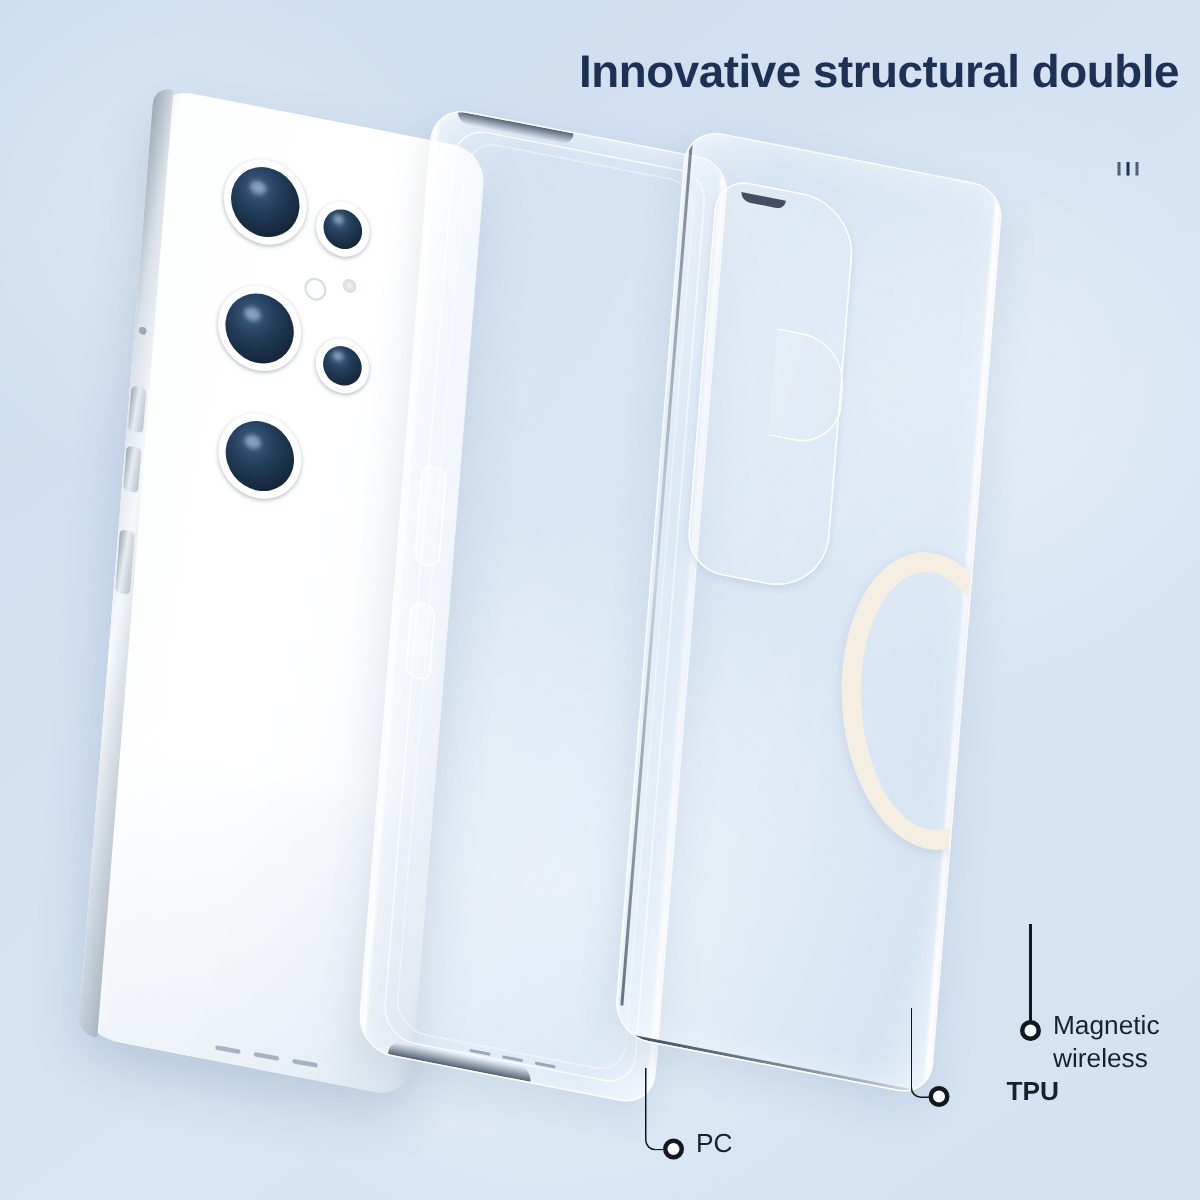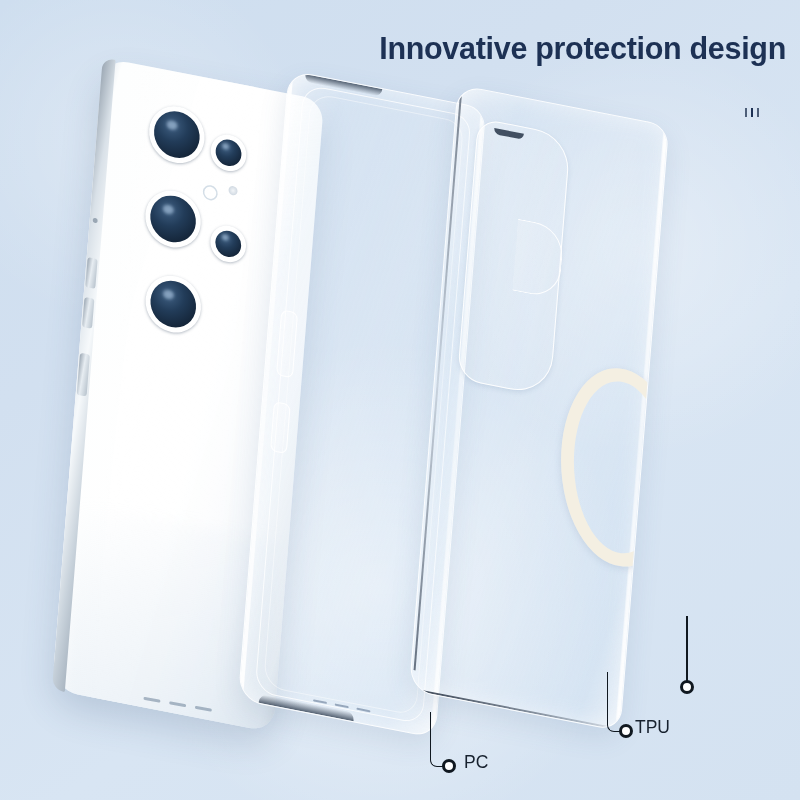--- a/index.html
+++ b/index.html
@@ -424,21 +424,21 @@
   }
 
   
   #cal-mag-leader { left: 686px; top: 616px; height: 66px; }
   #cal-mag-bullet { left: 680px; top: 680px; }
   #cal-mag-label  { left: 702px; top: 672px; width: 96px; }
 
   
   #cal-tpu-elbow  { left: 607px; top: 672px; width: 18px; height: 59px; }
   #cal-tpu-bullet { left: 619px; top: 724px; }
-  #cal-tpu-label  { left: 635px; top: 716px; }
+  #cal-tpu-label  { left: 671px; top: 716px; font-weight: bold; }
 
   
   #cal-pc-elbow   { left: 430px; top: 712px; width: 18px; height: 54px; }
   #cal-pc-bullet  { left: 442px; top: 759px; }
   #cal-pc-label   { left: 464px; top: 751px; }
 </style>
 </head>
 <body>
 
 <div id="stage">
@@ -501,31 +501,33 @@
       <div id="cam-cutout">
         <div id="cam-cutout-notch"></div>
       </div>
       <div id="cam-cutout-lobe"></div>
       <div id="magnet-ring"></div>
       <div id="magnet-tab"></div>
       <div id="tpu-bottom-edge"></div>
     </div>
   </div>
 
-  <div id="title">Innovative protection design</div>
+  <div id="title">Innovative structural double</div>
 
   <div id="tickmarks">
     <i></i>
     <i class="mid"></i>
     <i></i>
   </div>
 
 
   <div class="leader leader-v" id="cal-mag-leader"></div>
   <div class="bullet" id="cal-mag-bullet"></div>
+  <div class="callout-label" id="cal-mag-label">Magnetic
+wireless</div>
 
   <div class="leader-elbow" id="cal-tpu-elbow"></div>
   <div class="bullet" id="cal-tpu-bullet"></div>
   <div class="callout-label" id="cal-tpu-label">TPU</div>
 
   <div class="leader-elbow" id="cal-pc-elbow"></div>
   <div class="bullet" id="cal-pc-bullet"></div>
   <div class="callout-label" id="cal-pc-label">PC</div>
 
 </div>

